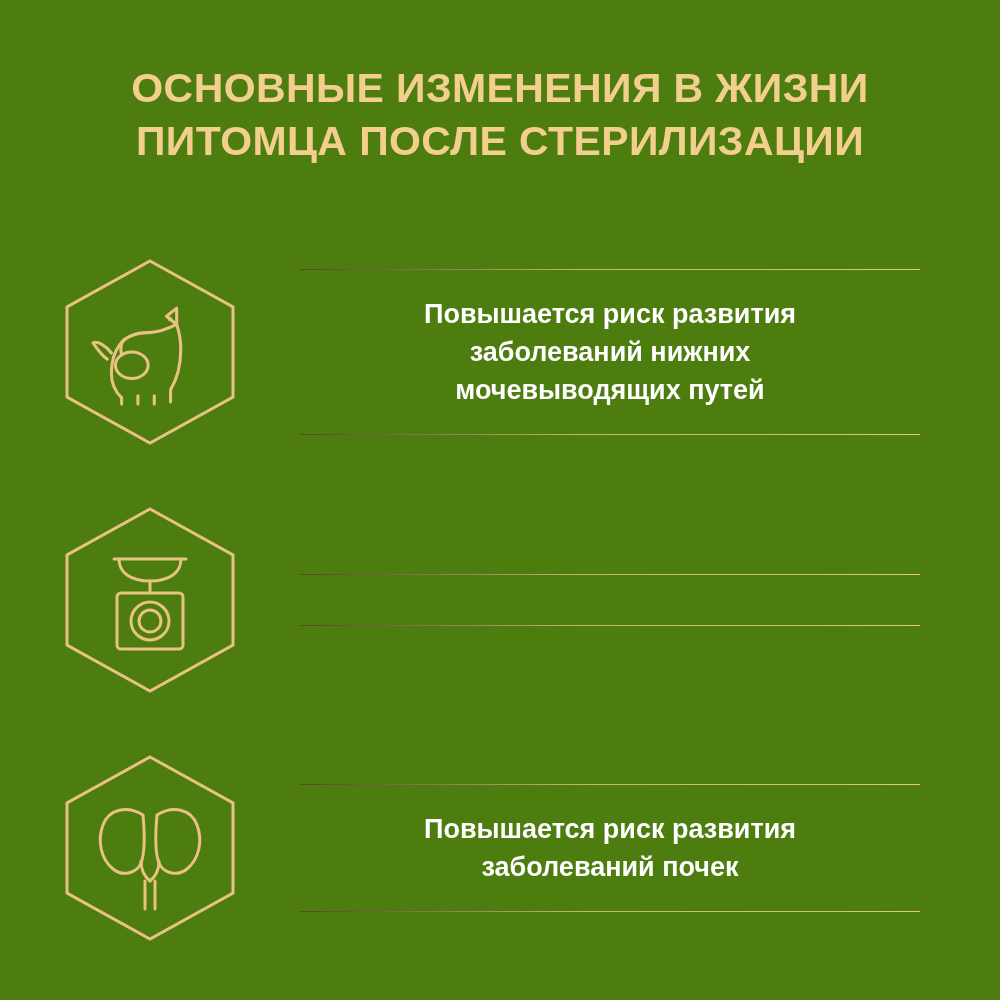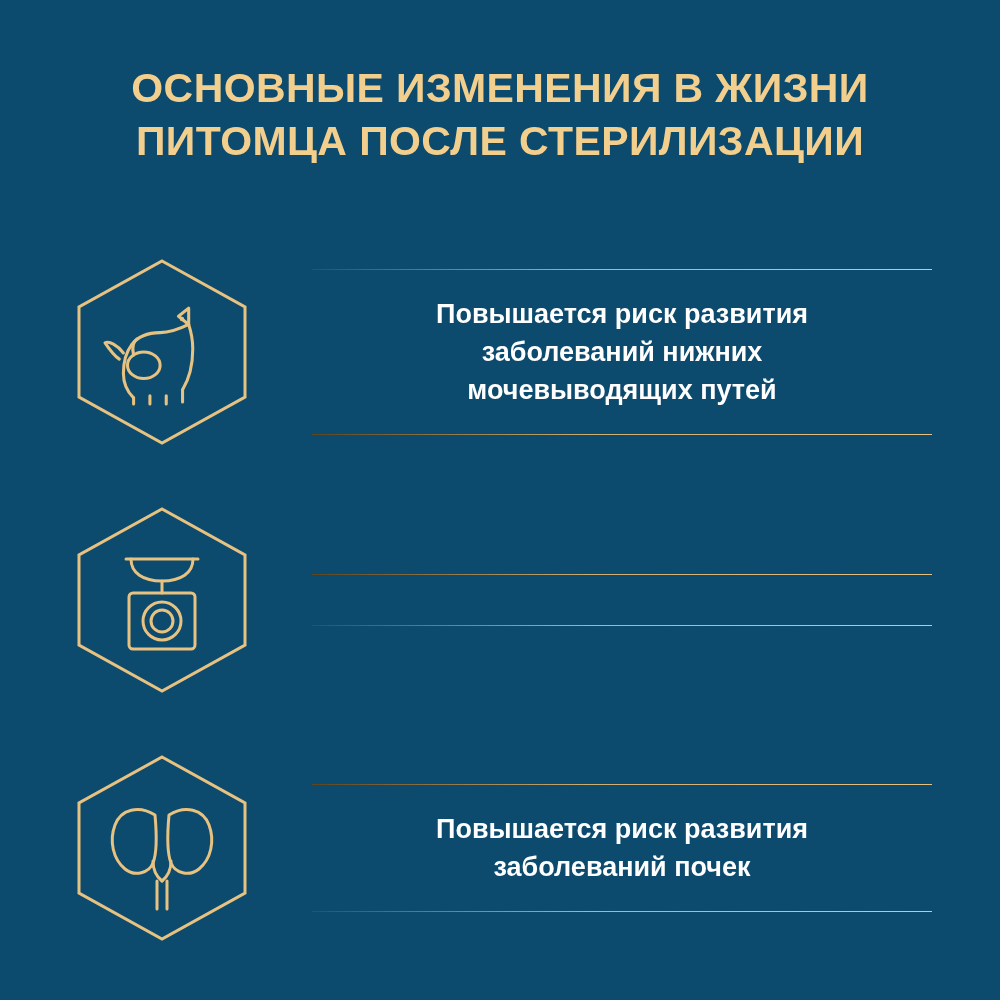--- a/index.html
+++ b/index.html
@@ -10,21 +10,21 @@
   body {
     width: 1000px;
     height: 1000px;
     overflow: hidden;
     font-family: "Liberation Sans", sans-serif;
   }
   .poster {
     position: relative;
     width: 1000px;
     height: 1000px;
-    background: #0c4a6e;
+    background: #4d7c0f;
     box-sizing: border-box;
   }
   .title {
     position: absolute;
     top: 62px;
     left: 50px;
     width: 900px;
     text-align: center;
     color: #f3cf8e;
     font-size: 41px;
@@ -38,21 +38,20 @@
     position: absolute;
     top: 228px;
     left: 0;
     width: 1000px;
   }
   .row {
     position: relative;
     height: 248px;
     display: flex;
     align-items: center;
-    padding-left: 12px;
   }
   .icon-wrap {
     width: 300px;
     min-width: 300px;
     display: flex;
     align-items: center;
     justify-content: center;
   }
   .hex {
     width: 178px;

